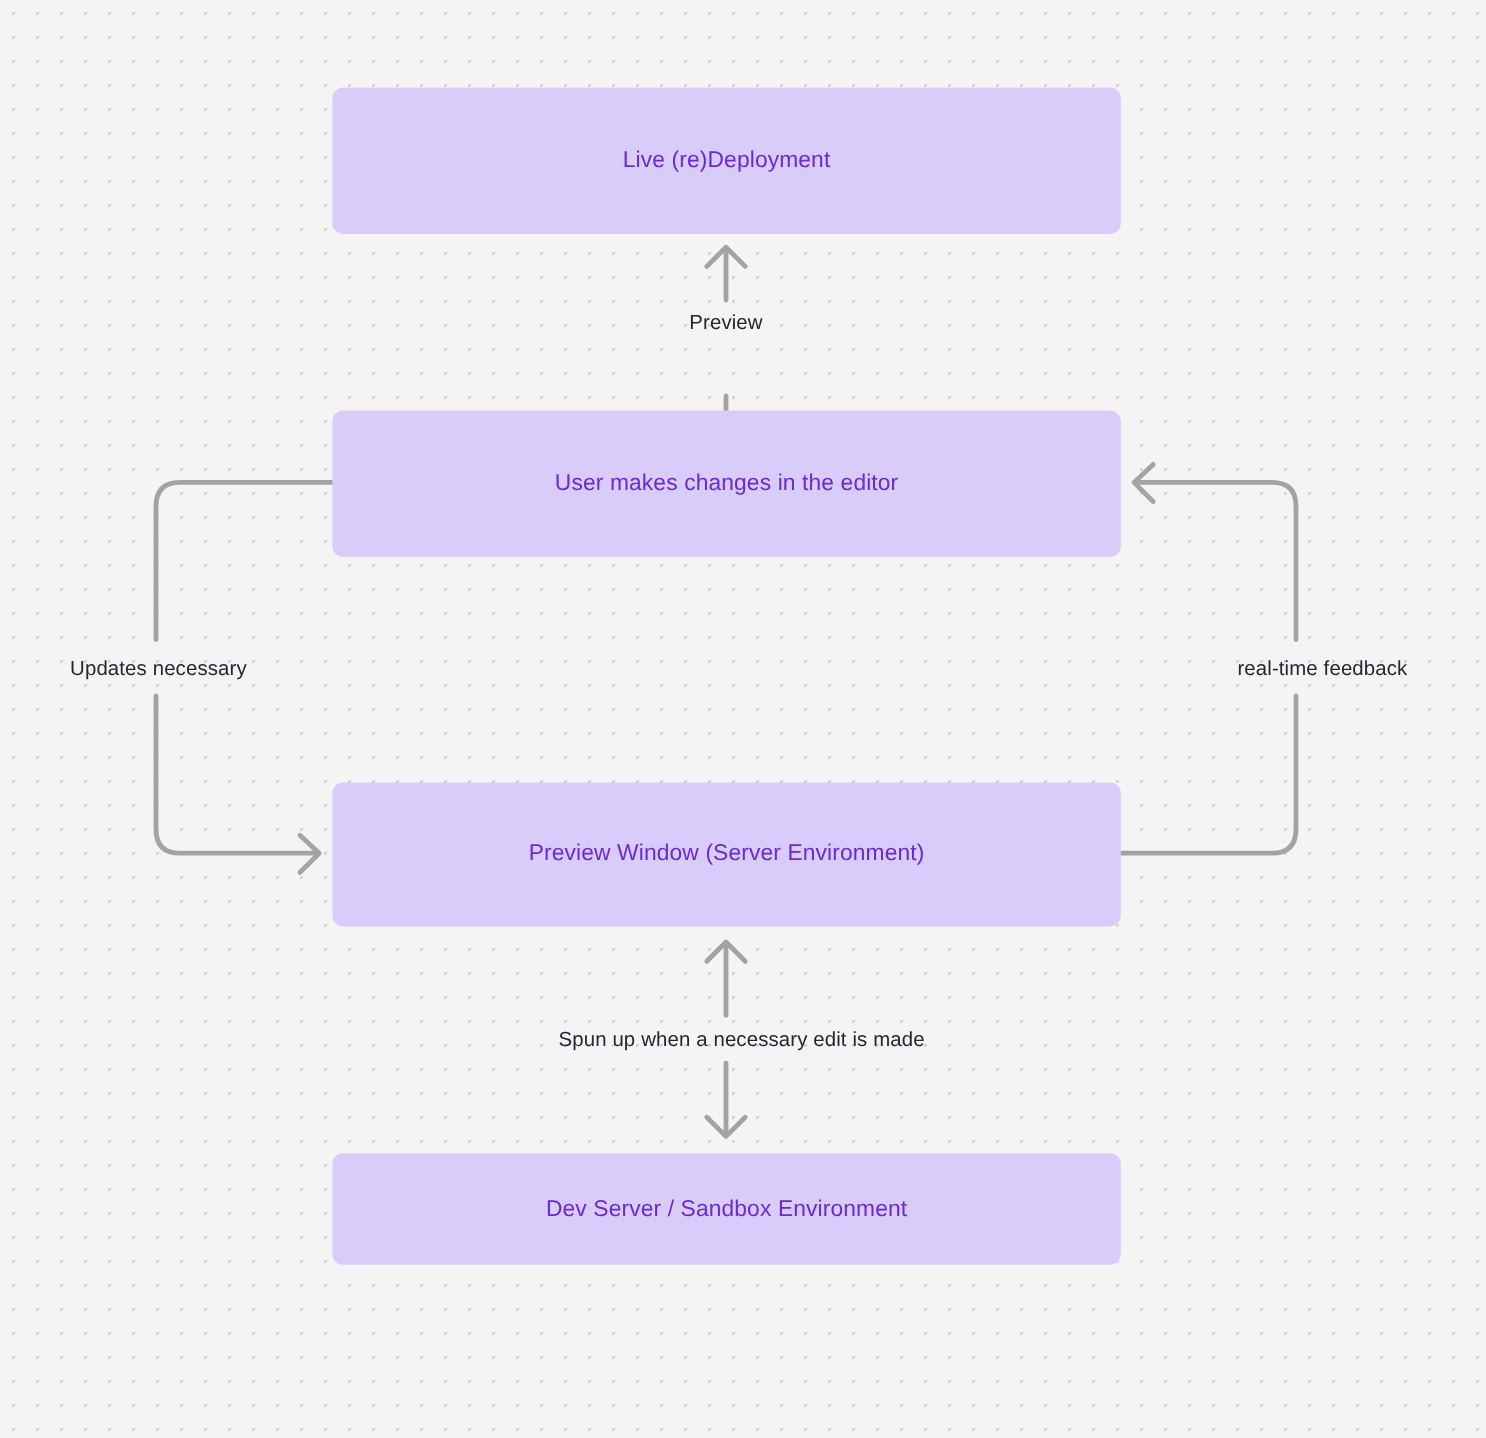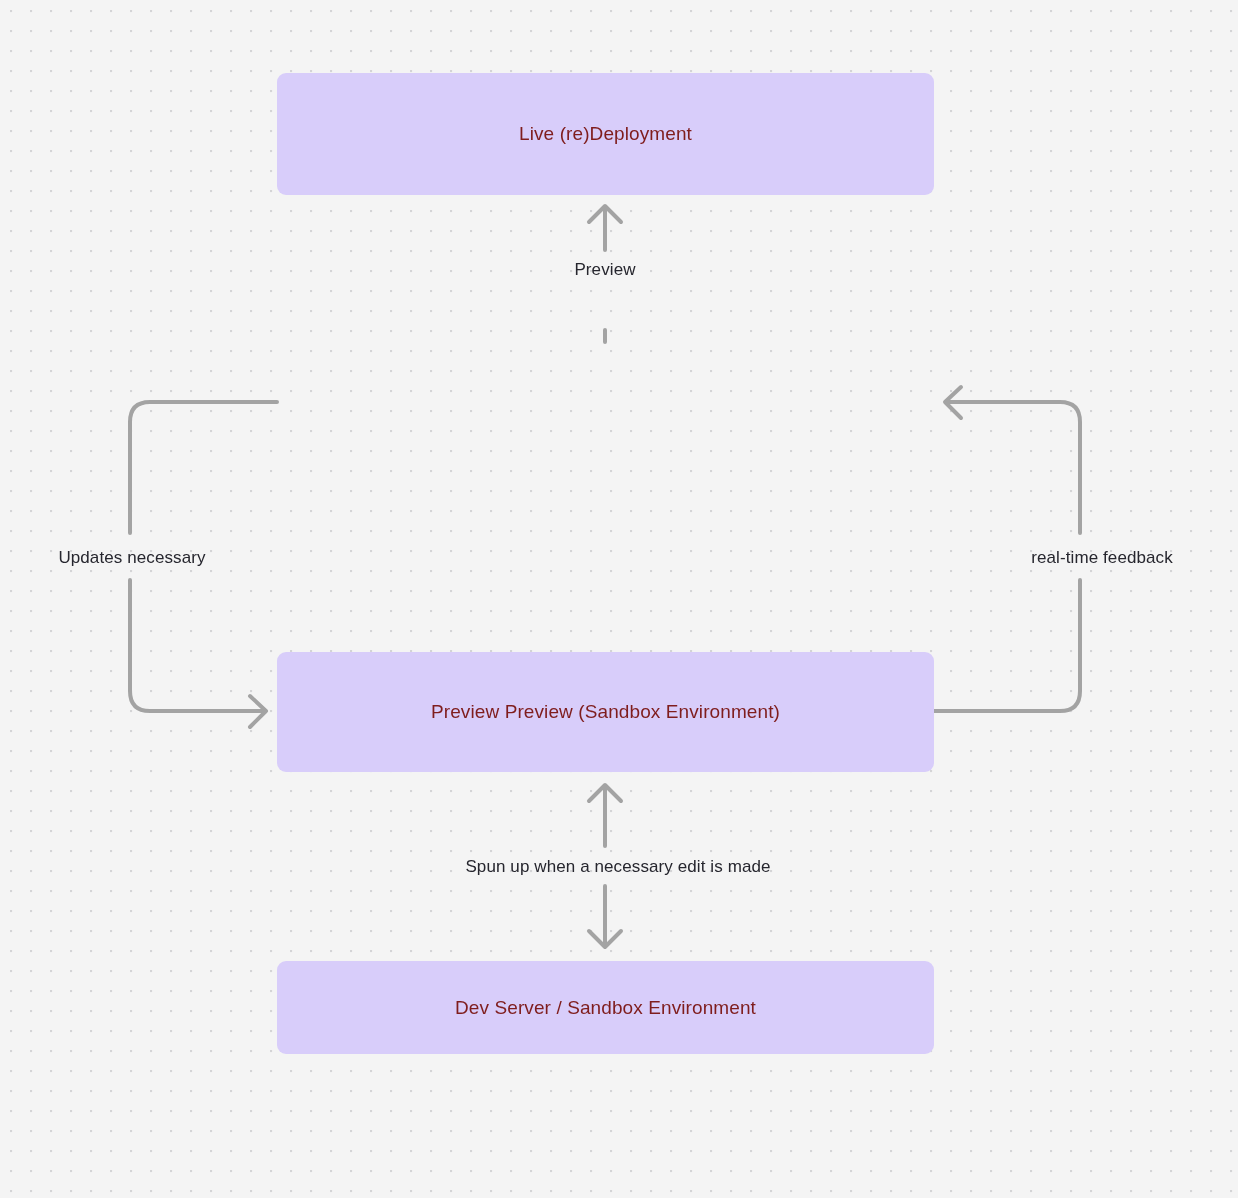--- a/index.html
+++ b/index.html
@@ -37,21 +37,21 @@
     border-radius: 9px;
     display: flex;
     align-items: center;
     justify-content: center;
     text-align: center;
     padding: 0 16px;
   }
   .node-label {
     font-size: 19px;
     line-height: 1.25;
-    color: #7f1d1d;
+    color: #6d28d9;
     letter-spacing: 0.1px;
     white-space: nowrap;
   }
   .edge-label {
     position: absolute;
     font-size: 17px;
     color: #26262e;
     letter-spacing: 0.1px;
     white-space: nowrap;
     transform: translate(-50%, -50%);
@@ -89,23 +89,26 @@
       <path d="M 589 801 L 605 785 L 621 801" stroke="#a3a3a3" stroke-width="4" fill="none" stroke-linecap="round" stroke-linejoin="round"></path>
       <path d="M 605 886 L 605 945" stroke="#a3a3a3" stroke-width="4" fill="none" stroke-linecap="round"></path>
       <path d="M 589 931 L 605 947 L 621 931" stroke="#a3a3a3" stroke-width="4" fill="none" stroke-linecap="round" stroke-linejoin="round"></path>
     </g>
   </svg>
 
   <div class="node" style="left:277px; top:73px; width:657px; height:122px; background:#d8cdfa;">
     <span class="node-label">Live (re)Deployment</span>
   </div>
 
+  <div class="node" style="left:277px; top:342px; width:657px; height:122px; background:#d8cdfa;">
+    <span class="node-label">User makes changes in the editor</span>
+  </div>
 
   <div class="node" style="left:277px; top:652px; width:657px; height:120px; background:#d8cdfa;">
-    <span class="node-label">Preview Preview (Sandbox Environment)</span>
+    <span class="node-label">Preview Window (Server Environment)</span>
   </div>
 
   <div class="node" style="left:277px; top:961px; width:657px; height:93px; background:#d8cdfa;">
     <span class="node-label">Dev Server / Sandbox Environment</span>
   </div>
 
   <div class="edge-label" style="left:605px; top:269px;">Preview</div>
 
   <div class="edge-label" style="left:132px; top:557px;">Updates necessary</div>
 

